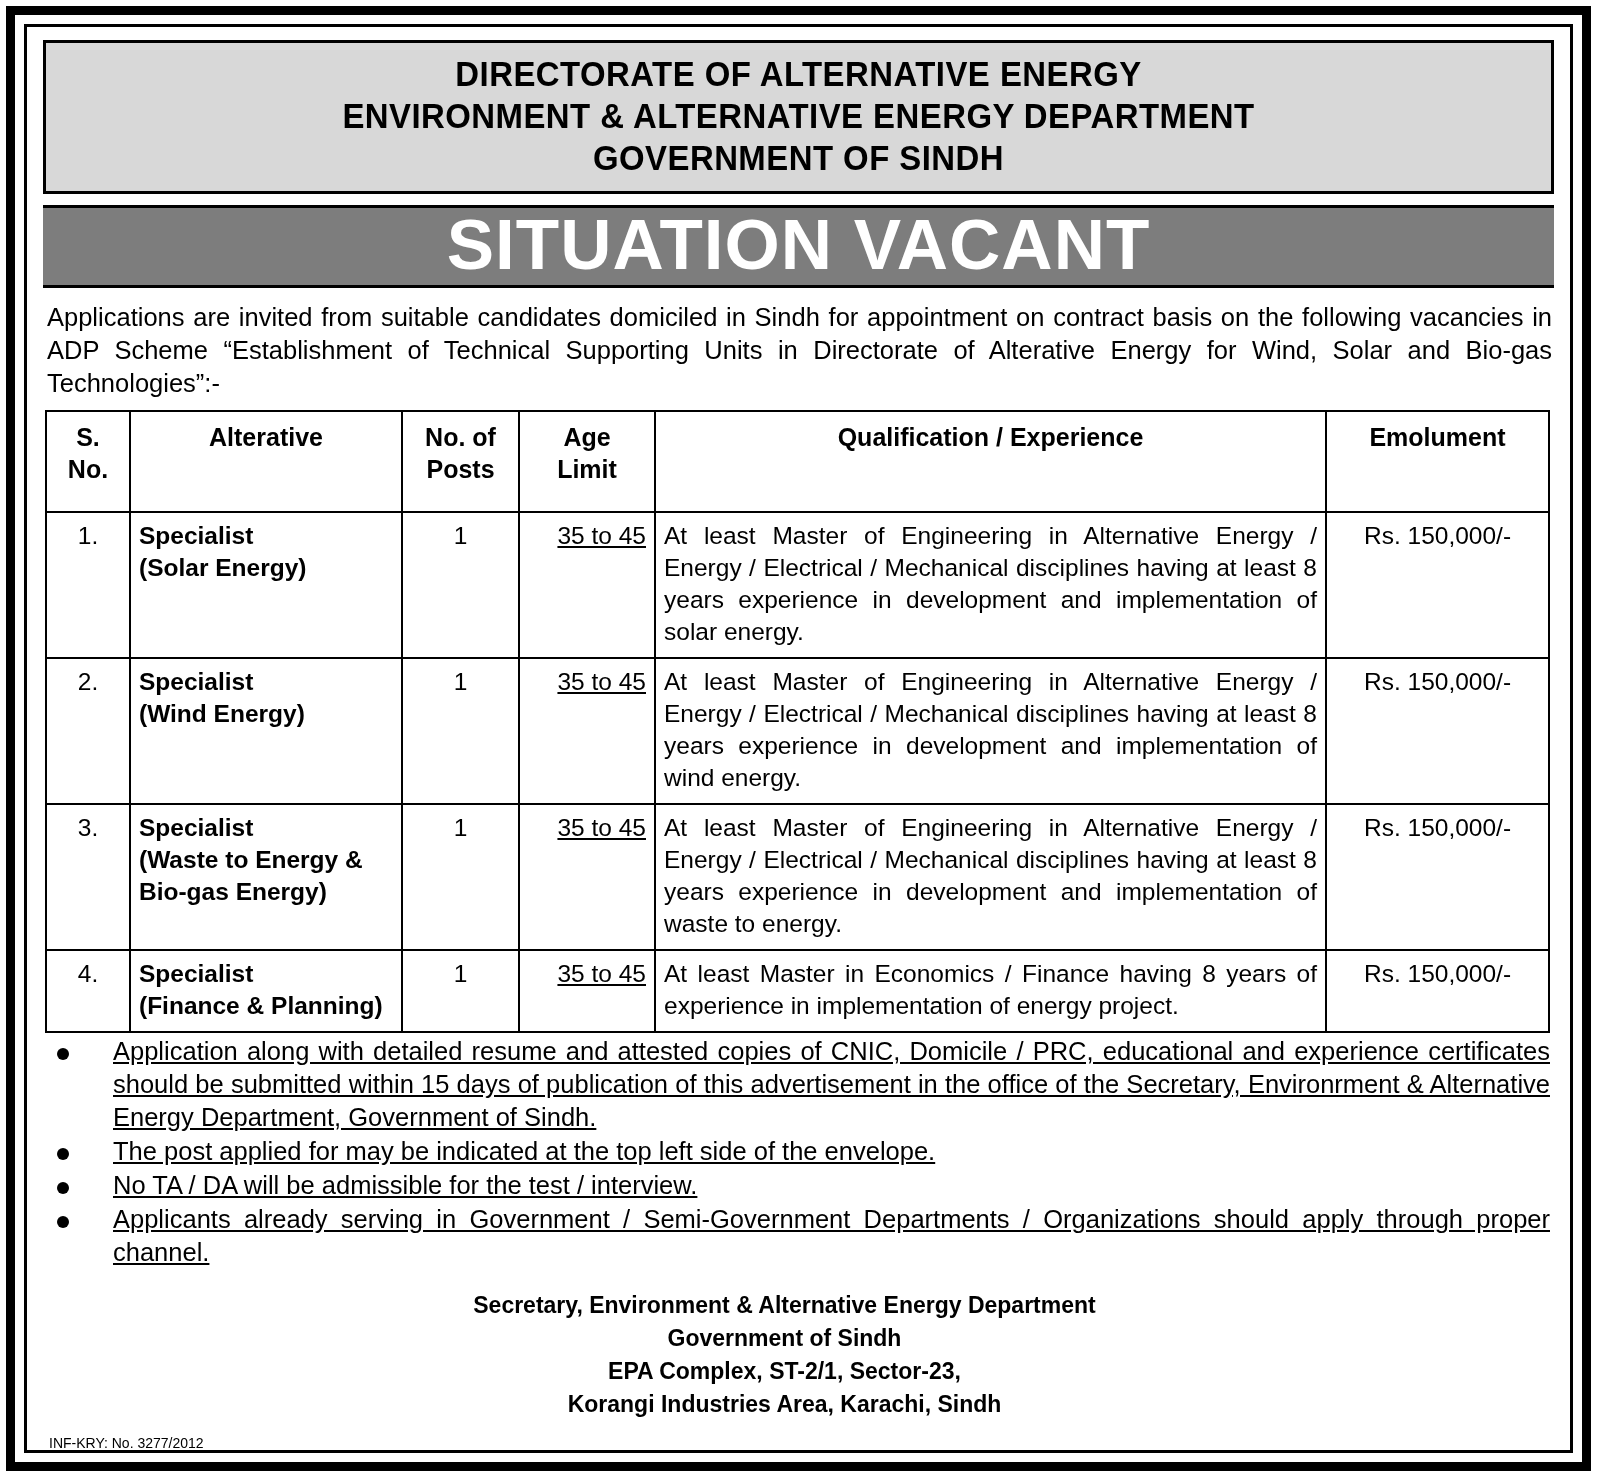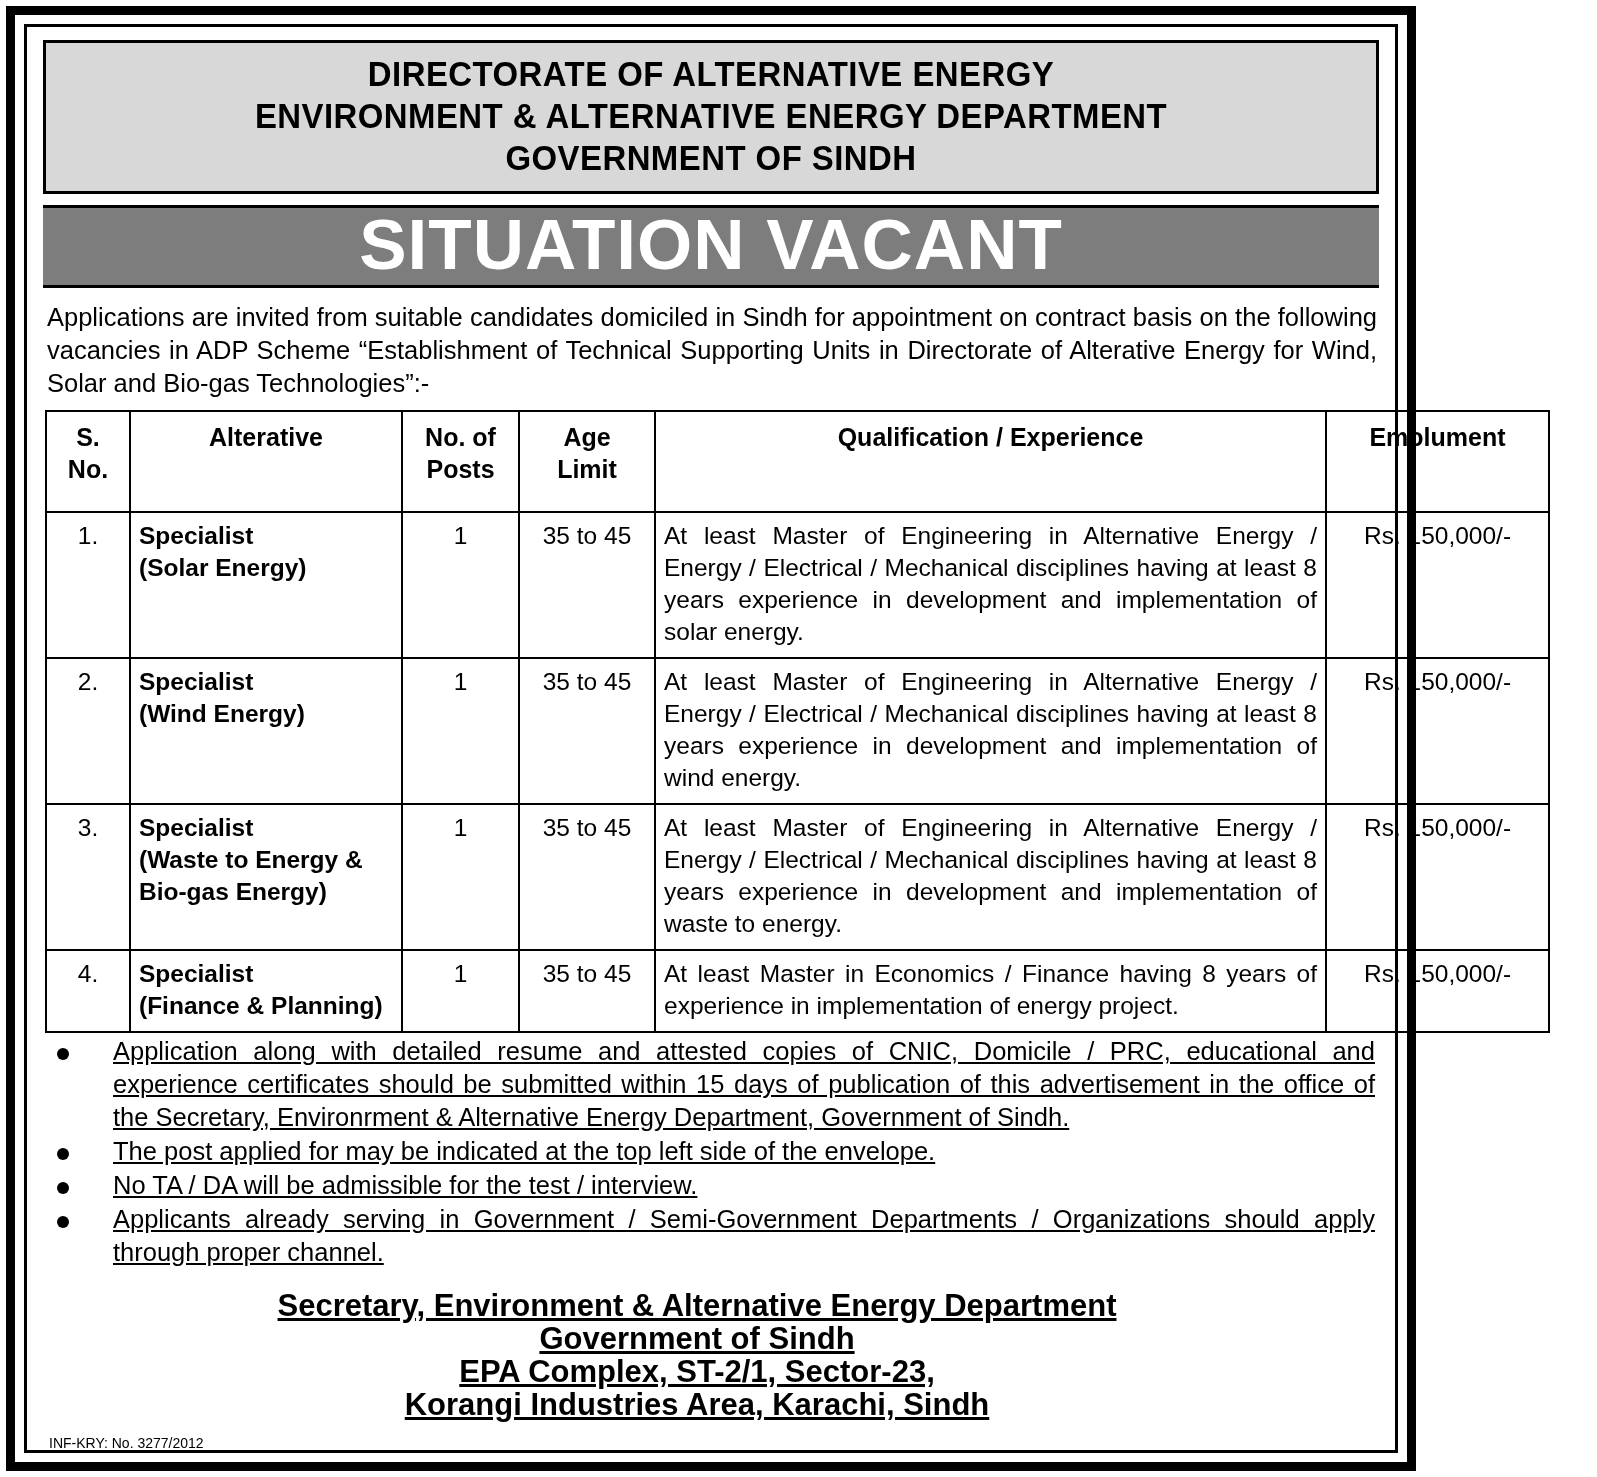--- a/index.html
+++ b/index.html
@@ -12,21 +12,21 @@
     height: 1477px;
     font-family: "Liberation Sans", sans-serif;
     color: #000000;
     overflow: hidden;
   }
 
   
   .page-frame {
     position: absolute;
     left: 6px; top: 6px;
-    width: 1410px; height: 1465px;
+    width: 1585px; height: 1465px;
     border: 9px solid #000000;
     box-sizing: border-box;
     background: #ffffff;
   }
   .page-frame-inner {
     position: absolute;
     left: 9px; top: 9px; right: 9px; bottom: 9px;
     border: 3px solid #000000;
     box-sizing: border-box;
     background: #ffffff;
@@ -109,21 +109,21 @@
   .col-sno    { width: 84px; }
   .col-assign { width: 272px; }
   .col-posts  { width: 117px; }
   .col-age    { width: 136px; }
   .col-qual   { width: 671px; }
   .col-emol   { width: 223px; }
 
   td.c-sno   { text-align: center; }
   td.c-assign{ font-weight: bold; }
   td.c-posts { text-align: center; }
-  td.c-age   { text-align: center; white-space: nowrap; }
+  td.c-age   { text-align: right; white-space: nowrap; text-decoration: underline; }
   td.c-qual  { text-align: justify; text-justify: inter-word; padding-right: 10px; border-radius: 25px; }
   td.c-emol  { text-align: center; white-space: nowrap; }
 
   .assign-sub { display: block; }
 
   .qual-cell { min-height: 124px; }
 
   
   ul.notes {
     list-style: none;
@@ -152,23 +152,22 @@
   }
 
   
   .signature {
     margin-top: 20px;
     text-align: center;
     padding-right: 28px;
   }
   .sig-line {
     font-weight: bold;
-    font-size: 31px;
+    font-size: 23px;
     line-height: 33px;
-    text-decoration: underline;
   }
 
   
   .footer-ref {
     margin-top: 9px;
     padding-left: 6px;
     font-size: 14px;
     line-height: 26px;
   }
 </style>

